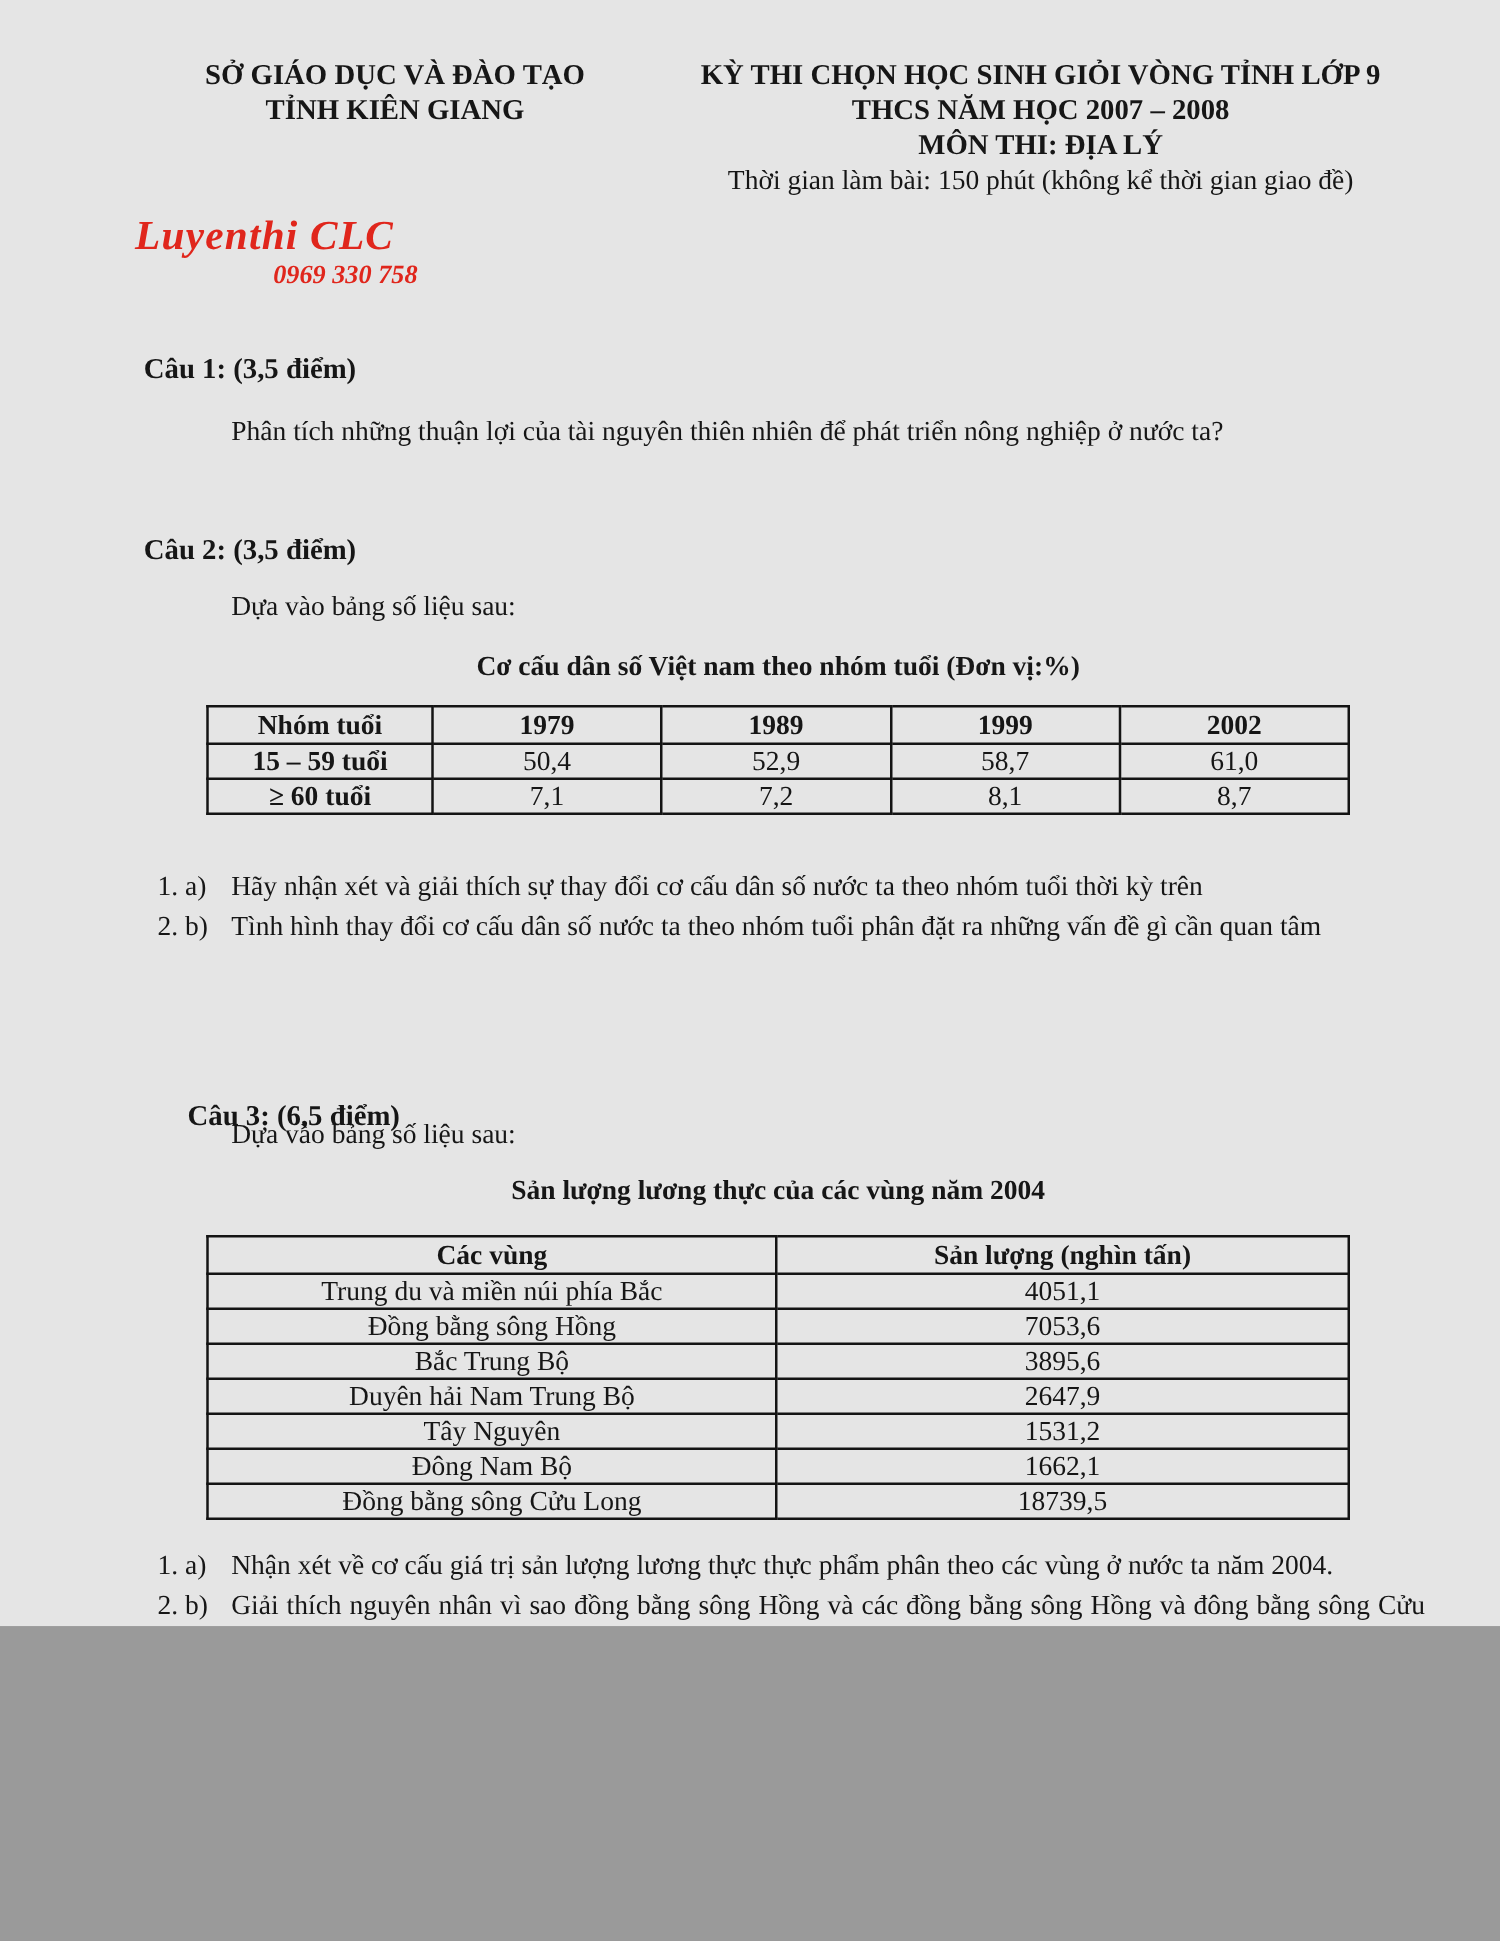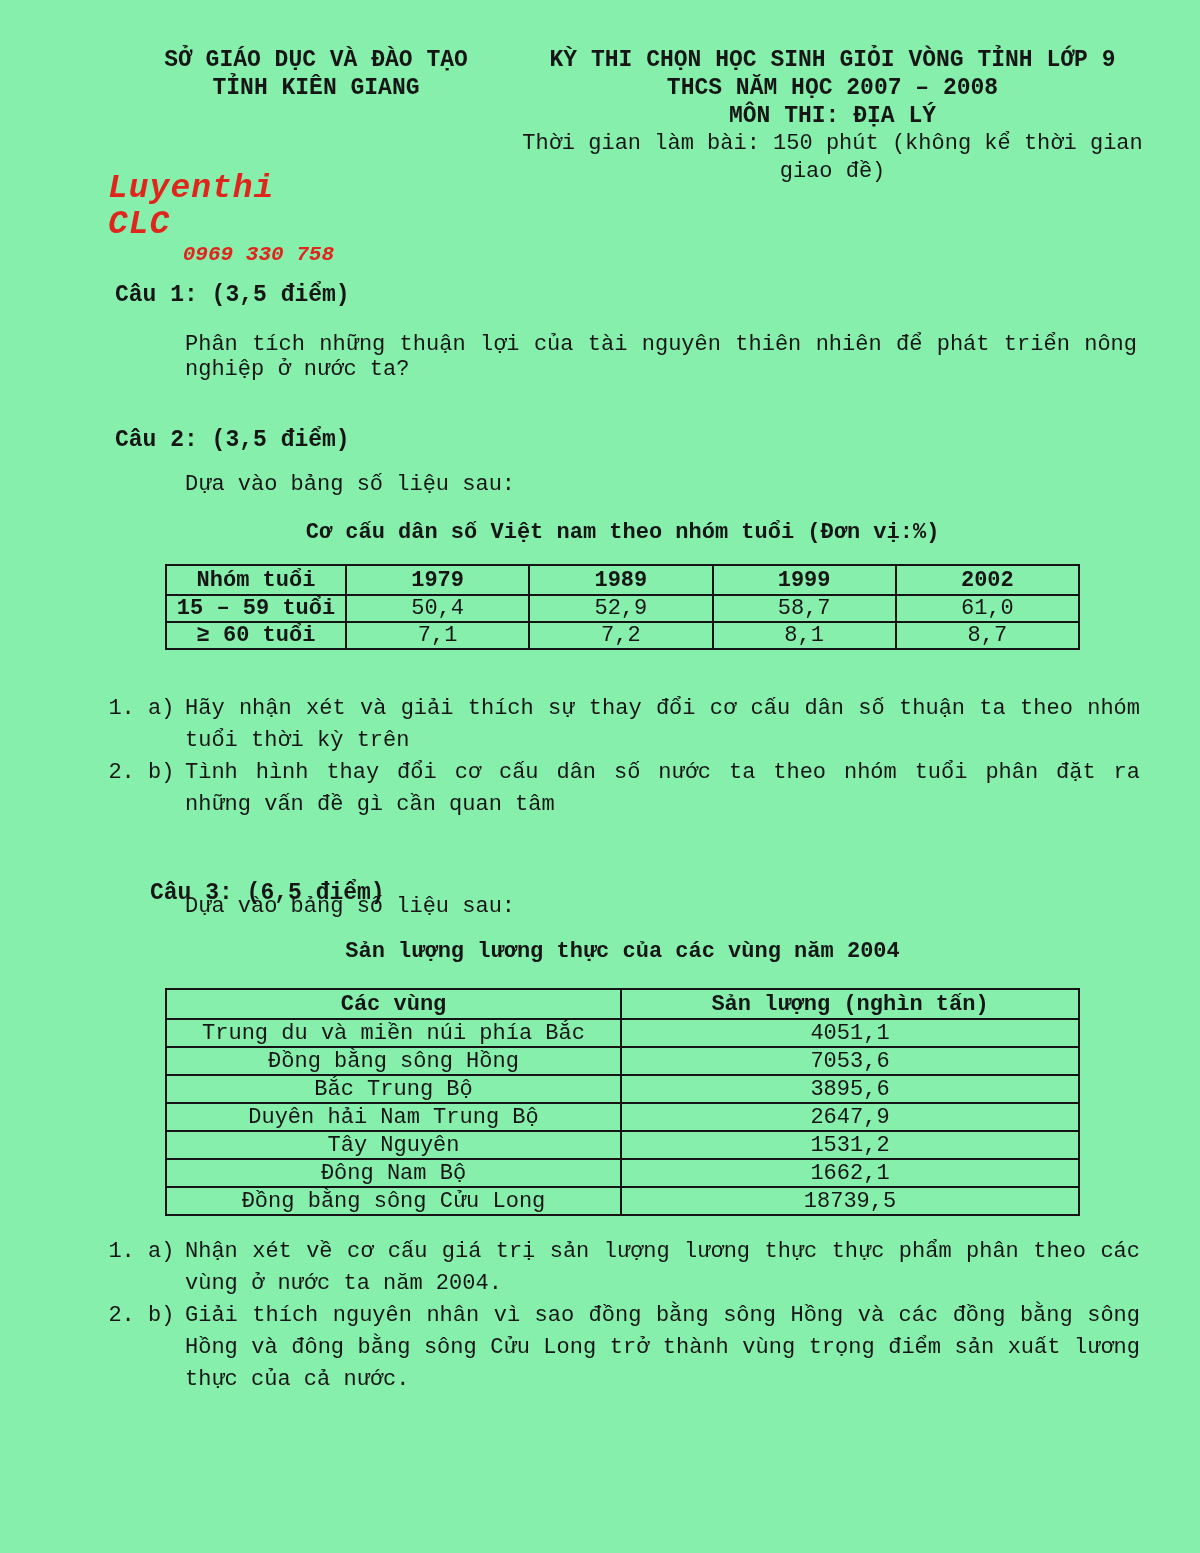--- a/index.html
+++ b/index.html
@@ -1,24 +1,24 @@
 <!DOCTYPE html>
 <html lang="vi"><head>
 <meta charset="utf-8">
 <title>Đề thi HSG Địa Lý</title>
 <style>
   * { margin:0; padding:0; box-sizing:border-box; }
   html,body { background:#9a9a9a; }
   .page {
     position:relative;
-    width:1200px; height:1553px;
+    width:1200px; height:1301px;
     margin:0 auto;
-    background:#86efac;
+    background:#e5e5e5;
     color:#161616;
-    font-family:Liberation Mono, monospace;
+    font-family:Liberation Serif, serif;
     font-size:22px;
     overflow:hidden;
   }
   
   .hdr-left {
     position:absolute; top:46px; left:140px; width:352px;
     text-align:center; font-weight:bold; font-size:23px; line-height:28px;
   }
   .hdr-right {
     position:absolute; top:46px; left:505px; width:655px;
@@ -131,21 +131,21 @@
             <td>8,1</td>
             <td>8,7</td>
           </tr>
         </tbody>
     </table>
   </div>
 
   <ol class="qlist list1">
     <li class="item">
       <span class="lbl">a)</span>
-      <span>Hãy nhận xét và giải thích sự thay đổi cơ cấu dân số thuận ta theo nhóm tuổi thời kỳ trên</span>
+      <span>Hãy nhận xét và giải thích sự thay đổi cơ cấu dân số nước ta theo nhóm tuổi thời kỳ trên</span>
     </li>
     <li class="item">
       <span class="lbl">b)</span>
       <span>Tình hình thay đổi cơ cấu dân số nước ta theo nhóm tuổi phân đặt ra những vấn đề gì cần quan tâm</span>
     </li>
   </ol>
 
   <div class="q-title q3-title">Câu 3: (6,5 điểm)</div>
   <div class="para q3-intro">Dựa vào bảng số liệu sau:</div>
   <div class="tbl-title t2-title">Sản lượng lương thực của các vùng năm 2004</div>

